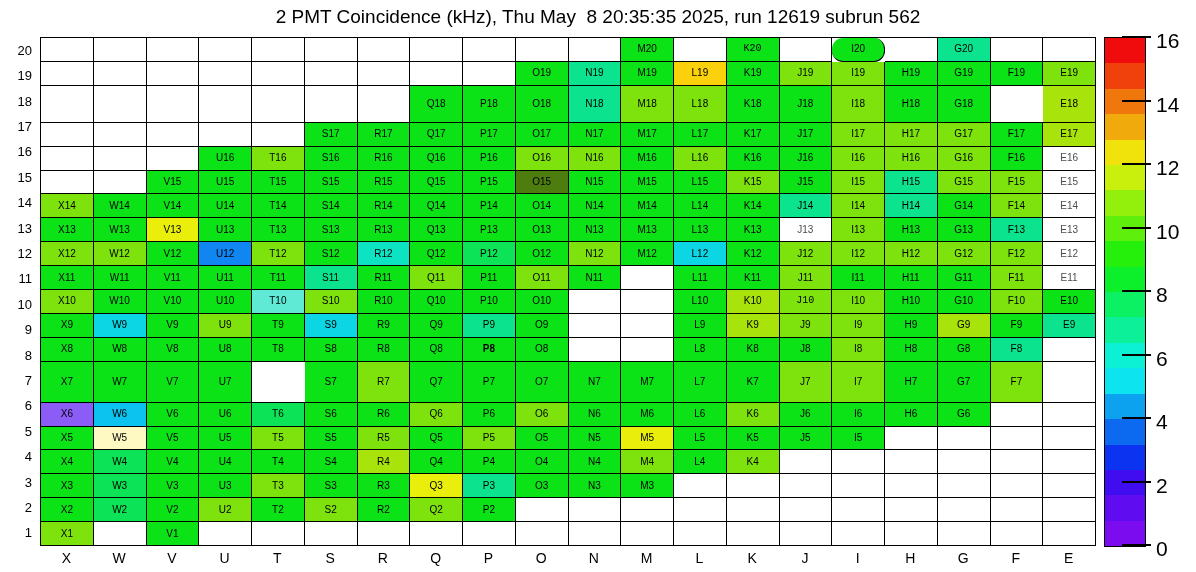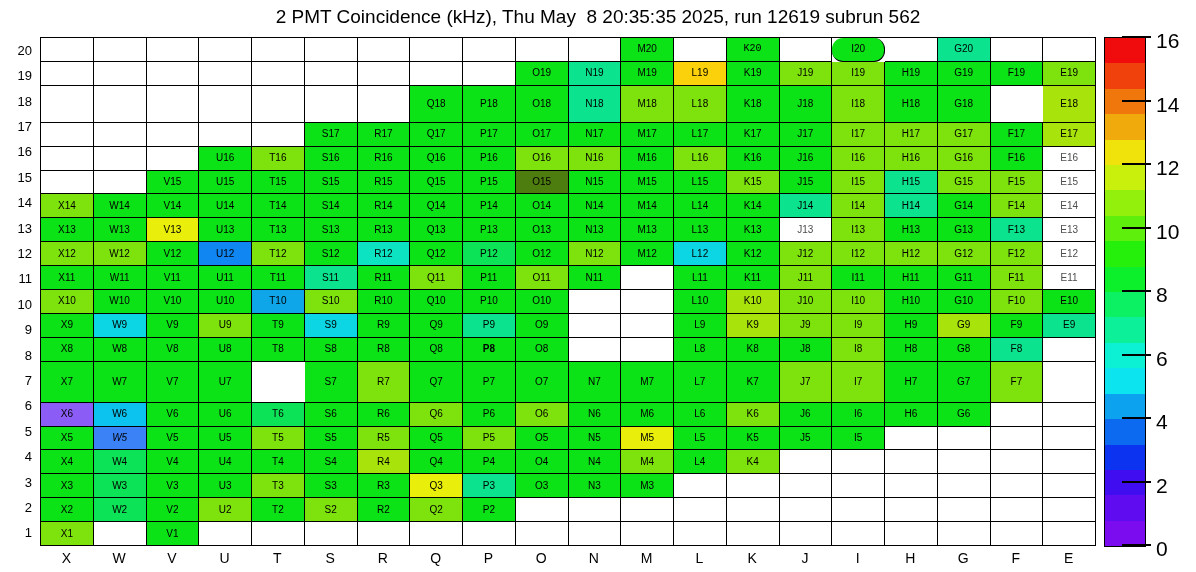--- a/index.html
+++ b/index.html
@@ -547,21 +547,21 @@
     </div>
     <div class="cell" style="background: rgb(12, 227, 23);">
       <span>W10</span>
     </div>
     <div class="cell" style="background: rgb(12, 227, 23);">
       <span>V10</span>
     </div>
     <div class="cell" style="background: rgb(12, 227, 23);">
       <span>U10</span>
     </div>
-    <div class="cell" style="background: #0ea5e9;">
+    <div class="cell" style="background: #5eead4;">
       <span>T10</span>
     </div>
     <div class="cell" style="background: rgb(126, 227, 12);">
       <span>S10</span>
     </div>
     <div class="cell" style="background: rgb(12, 227, 23);">
       <span>R10</span>
     </div>
     <div class="cell" style="background: rgb(12, 227, 23);">
       <span>Q10</span>
@@ -573,21 +573,21 @@
       <span>O10</span>
     </div>
     <div class="cell nolabel" style="background: rgb(255, 255, 255);"></div>
     <div class="cell nolabel" style="background: rgb(255, 255, 255);"></div>
     <div class="cell" style="background: rgb(12, 227, 23);">
       <span>L10</span>
     </div>
     <div class="cell" style="background: rgb(169, 227, 12);">
       <span>K10</span>
     </div>
-    <div class="cell" style="background: rgb(126, 227, 12);">
+    <div class="cell" style="background: rgb(126, 227, 12); font-family: Liberation Mono, monospace;">
       <span>J10</span>
     </div>
     <div class="cell" style="background: rgb(126, 227, 12);">
       <span>I10</span>
     </div>
     <div class="cell" style="background: rgb(12, 227, 23);">
       <span>H10</span>
     </div>
     <div class="cell" style="background: rgb(12, 227, 23);">
       <span>G10</span>
@@ -818,21 +818,21 @@
       <span>H6</span>
     </div>
     <div class="cell" style="background: rgb(12, 227, 23);">
       <span>G6</span>
     </div>
     <div class="cell nolabel" style="background: rgb(255, 255, 255);"></div>
     <div class="cell nolabel" style="background: rgb(255, 255, 255);"></div>
     <div class="cell" style="background: rgb(12, 227, 23);">
       <span>X5</span>
     </div>
-    <div class="cell" style="background: #3b82f6; font-style: italic;">
+    <div class="cell" style="background: #fef9c3;">
       <span>W5</span>
     </div>
     <div class="cell" style="background: rgb(12, 227, 23);">
       <span>V5</span>
     </div>
     <div class="cell" style="background: rgb(12, 227, 23);">
       <span>U5</span>
     </div>
     <div class="cell" style="background: rgb(126, 227, 12);">
       <span>T5</span>

